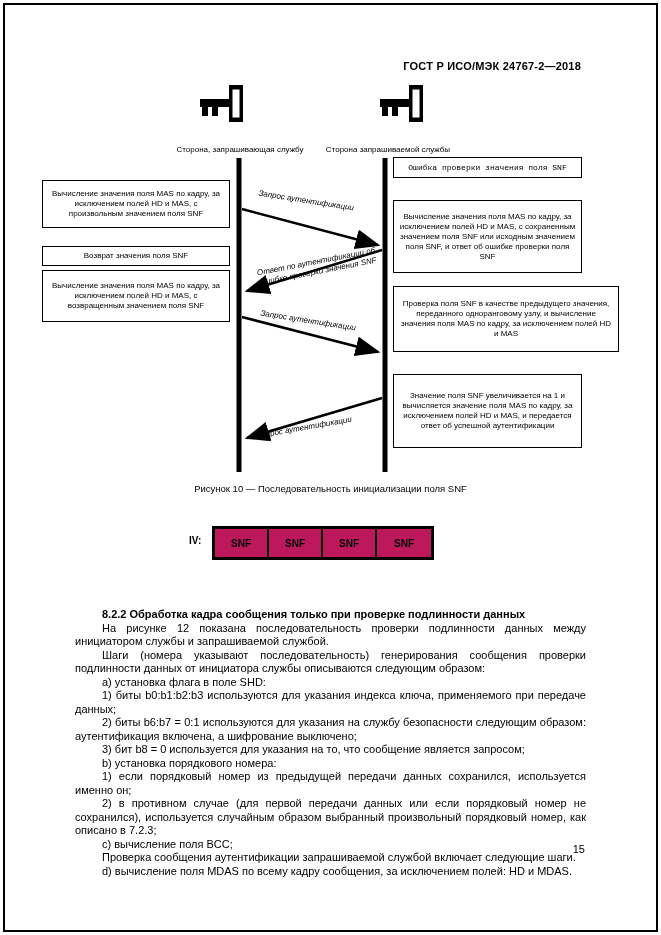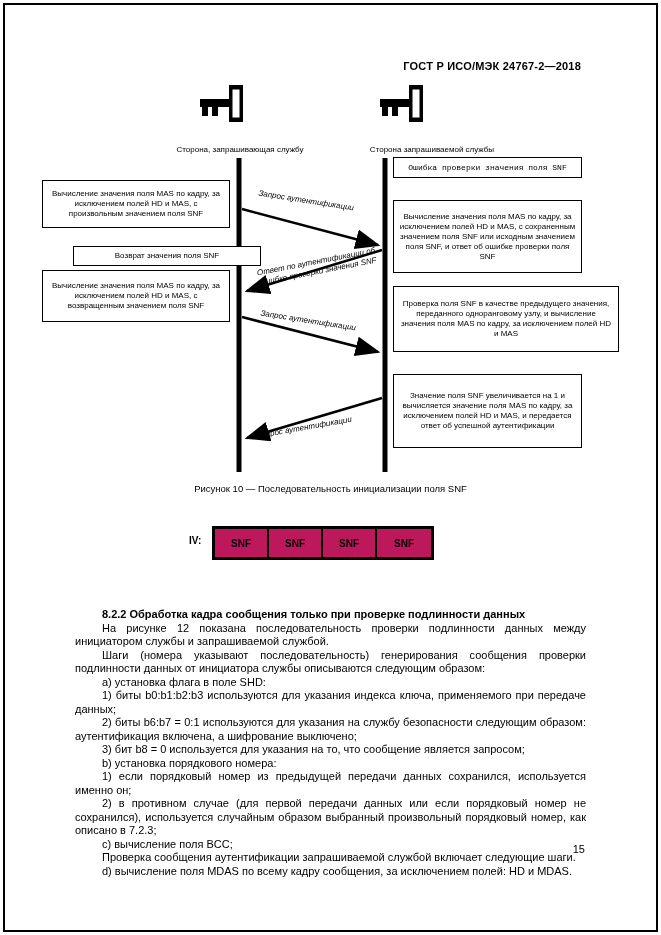--- a/index.html
+++ b/index.html
@@ -14,30 +14,30 @@
   }
   .header {
     position:absolute; top:60px; right:80px;
     font-size:11px; font-weight:bold; letter-spacing:0.2px;
   }
   .key { position:absolute; width:46px; height:40px; }
   .key-left  { left:198px; top:84px; }
   .key-right { left:378px; top:84px; }
   .actor { position:absolute; font-size:8px; line-height:9px; text-align:center; }
   .actor-left  { left:166px; top:145px; width:148px; }
-  .actor-right { left:318px; top:145px; width:140px;margin-left:44px; }
+  .actor-right { left:318px; top:145px; width:140px; }
   .svg-overlay { position:absolute; left:0; top:0; pointer-events:none; }
   .dbox {
     position:absolute; border:1px solid #000; background:#fff;
     font-size:8px; line-height:10px; text-align:center;
     display:flex; align-items:center; justify-content:center;
     padding:2px 4px;
   }
   .box-a { left:42px;  top:180px; width:188px; height:48px; }
-  .box-b { left:42px;  top:246px; width:188px; height:20px;margin-left:31px; }
+  .box-b { left:42px;  top:246px; width:188px; height:20px; }
   .box-c { left:42px;  top:270px; width:188px; height:52px; }
   .box-d { left:393px; top:157px; width:189px; height:21px;font-family:Liberation Mono, monospace; }
   .box-e { left:393px; top:200px; width:189px; height:73px; }
   .box-f { left:393px; top:286px; width:226px; height:66px; }
   .box-g { left:393px; top:374px; width:189px; height:74px; }
   .arrow-label {
     position:absolute; font-size:8px; font-style:italic; line-height:9.5px;
     white-space:nowrap;
   }
   .albl-2 { white-space:normal; text-align:center; }

